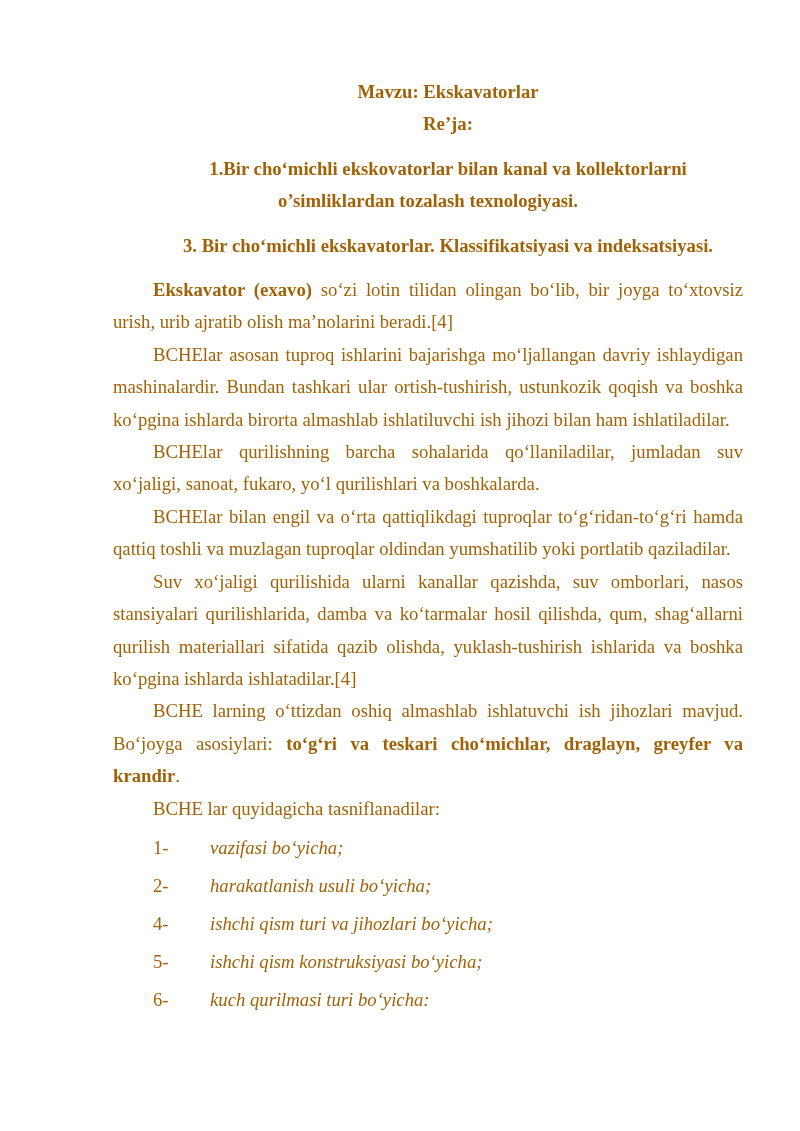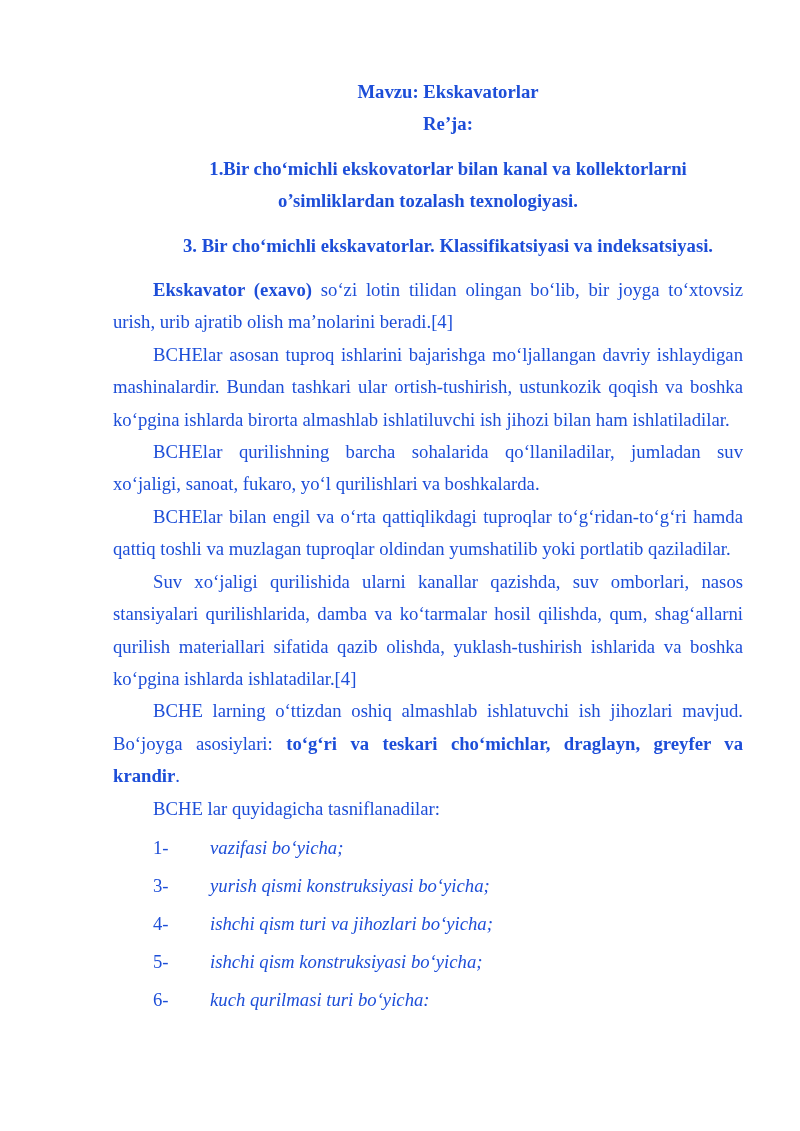--- a/index.html
+++ b/index.html
@@ -5,21 +5,21 @@
   html, body {
     margin: 0;
     padding: 0;
     background: #ffffff;
   }
   .page {
     position: relative;
     width: 800px;
     height: 1131px;
     background: #ffffff;
-    color: #1d4ed8;
+    color: #a16207;
     font-family: "Liberation Serif", "DejaVu Serif", serif;
     font-size: 18.7px;
     line-height: 32.4px;
     box-sizing: border-box;
     padding: 76px 57px 0 113px;
     overflow: hidden;
   }
   .doc-title, .doc-subtitle {
     margin: 0 0 0 40px;       
     text-align: center;
@@ -77,19 +77,19 @@
   <p class="body-para"><span>BCHElar bilan engil va o‘rta qattiqlikdagi tuproqlar to‘g‘ridan-to‘g‘ri hamda qattiq toshli va muzlagan tuproqlar oldindan yumshatilib yoki portlatib qaziladilar.</span></p>
 
   <p class="body-para"><span>Suv xo‘jaligi qurilishida ularni kanallar qazishda, suv omborlari, nasos stansiyalari qurilishlarida, damba va ko‘tarmalar hosil qilishda, qum, shag‘allarni qurilish materiallari sifatida qazib olishda, yuklash-tushirish ishlarida va boshka ko‘pgina ishlarda ishlatadilar.[4]</span></p>
 
   <p class="body-para"><span>BCHE larning o‘ttizdan oshiq almashlab ishlatuvchi ish jihozlari mavjud. Bo‘joyga asosiylari: </span><span class="run-bold">to‘g‘ri va teskari cho‘michlar, draglayn, greyfer va krandir</span><span>.</span></p>
 
   <p class="class-heading">BCHE lar quyidagicha tasniflanadilar:</p>
 
   <div class="class-list">
     <div class="class-item"><span class="num">1-</span><span class="itext">vazifasi bo‘yicha;</span></div>
-    <div class="class-item"><span class="num">3-</span><span class="itext">yurish qismi konstruksiyasi bo‘yicha;</span></div>
+    <div class="class-item"><span class="num">2-</span><span class="itext">harakatlanish usuli bo‘yicha;</span></div>
     <div class="class-item"><span class="num">4-</span><span class="itext">ishchi qism turi va jihozlari bo‘yicha;</span></div>
     <div class="class-item"><span class="num">5-</span><span class="itext">ishchi qism konstruksiyasi bo‘yicha;</span></div>
     <div class="class-item"><span class="num">6-</span><span class="itext">kuch qurilmasi turi bo‘yicha:</span></div>
   </div>
 
 </div>
 
 </body></html>

